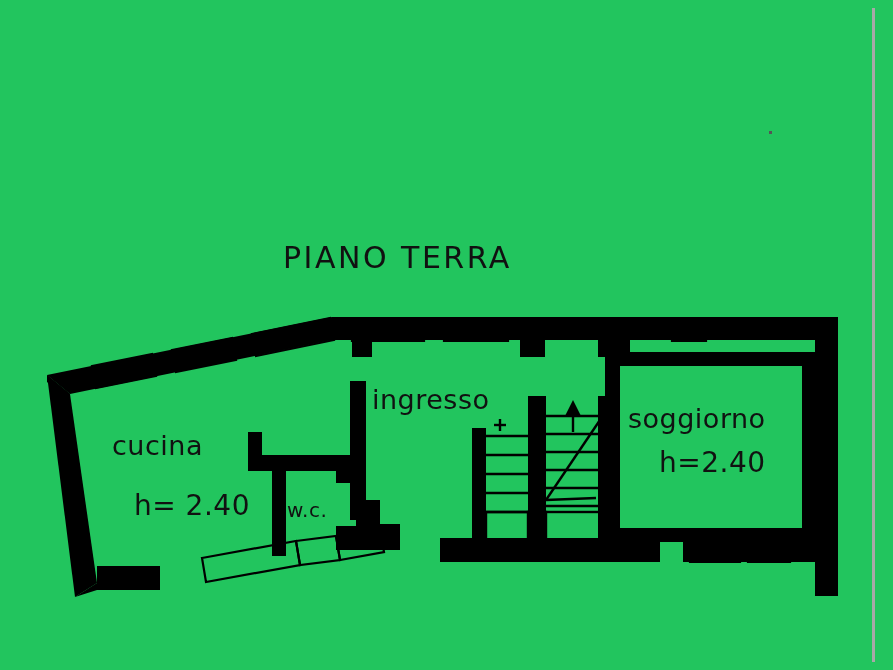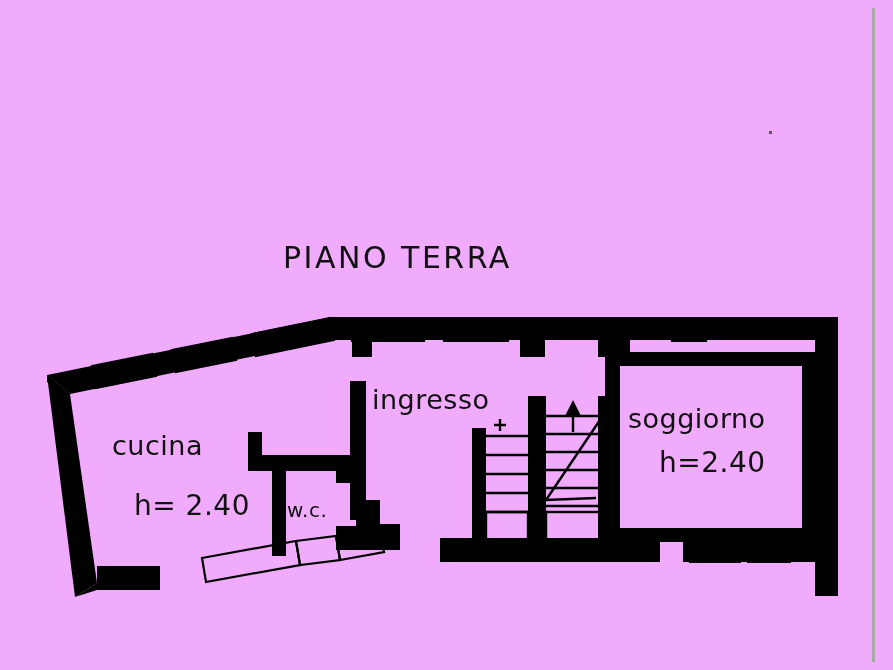--- a/index.html
+++ b/index.html
@@ -4,21 +4,21 @@
 <style>
   html, body {
     margin: 0;
     padding: 0;
     background: #ffffff;
   }
   #plan-root {
     position: relative;
     width: 893px;
     height: 670px;
-    background: #f0abfc;
+    background: #22c55e;
     font-family: "DejaVu Sans", sans-serif;
     overflow: hidden;
   }
   #plan-svg {
     position: absolute;
     top: 0;
     left: 0;
     width: 893px;
     height: 670px;
     display: block;

